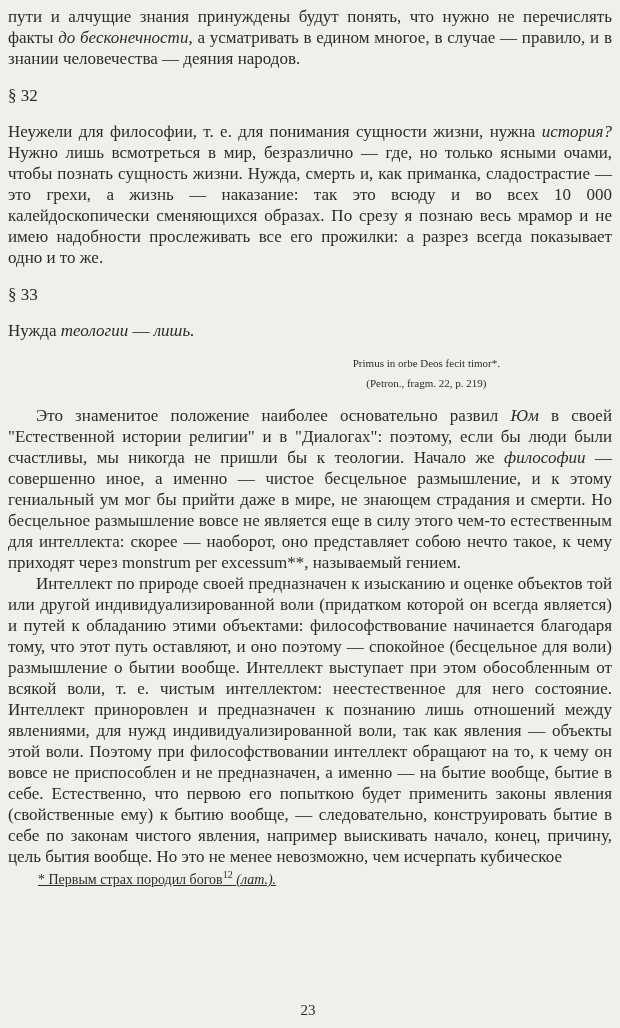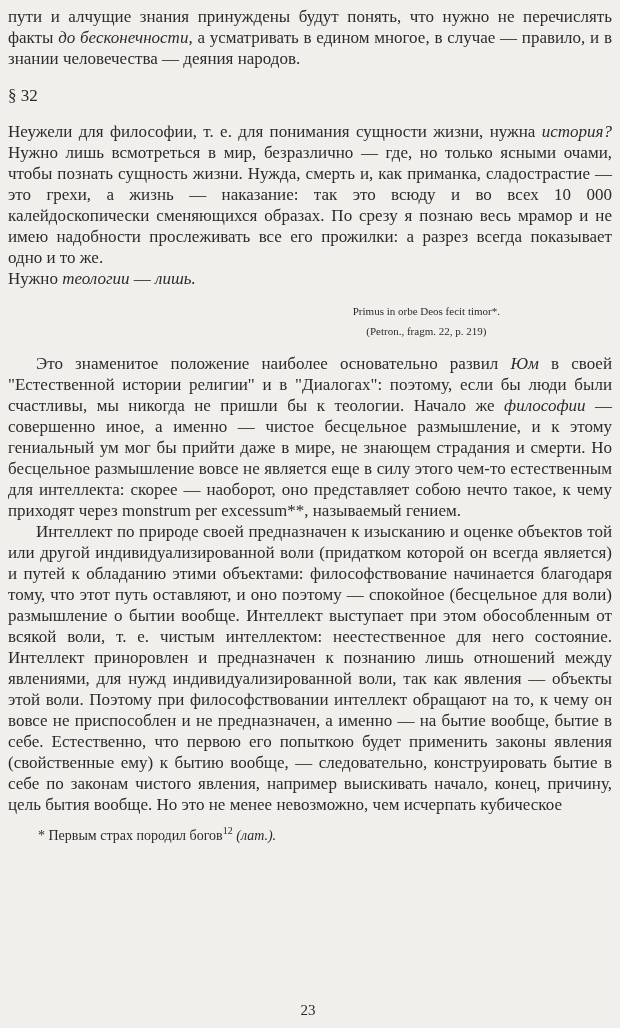--- a/index.html
+++ b/index.html
@@ -29,24 +29,25 @@
   }
   .lead { text-align: left; }
   .epigraph {
     width: fit-content;
     margin: 12px 112px 12px auto;
     text-align: center;
     font-size: 11px;
     line-height: 20px;
   }
   .footnotes {
-    margin-top: 12px;
+    margin-top: 4px;
     font-size: 14px;
     line-height: 18px;
     text-align: justify;
+    text-decoration: underline;
   }
   .footnote.fn1 { text-indent: 30px; }
   .footnote.fn2 { text-indent: 24px; }
   sup { font-size: 10px; line-height: 0; vertical-align: super; }
   em { font-style: italic; }
   .page-number {
     position: absolute;
     left: 0; right: 4px; bottom: 10px;
     text-align: center;
     font-size: 15px;
@@ -57,22 +58,23 @@
 <body>
 
 <div class="page">
 
   <p class="para"><span>пути и алчущие знания принуждены будут понять, что нужно не перечислять факты </span><em>до бесконечности,</em><span> а усматривать в едином многое, в случае — правило, и в знании человечества — деяния народов.</span></p>
 
   <h2 class="section-heading">§ 32</h2>
 
   <p class="para"><span>Неужели для философии, т. е. для понимания сущности жизни, нужна </span><em>история?</em><span> Нужно лишь всмотреться в мир, безразлично — где, но только ясными очами, чтобы познать сущность жизни. Нужда, смерть и, как приманка, сладострастие — это грехи, а жизнь — наказание: так это всюду и во всех 10 000 калейдоскопически сменяющихся образах. По срезу я познаю весь мрамор и не имею надобности прослеживать все его прожилки: а разрез всегда показывает одно и то же.</span></p>
 
+  <h2 class="section-heading">§ 33</h2>
 
-  <p class="para lead"><span>Нужно </span><em>теологии</em><span> — </span><em>лишь.</em></p>
+  <p class="para lead"><span>Нужда </span><em>теологии</em><span> — </span><em>лишь.</em></p>
 
   <div class="epigraph">
     <div>Primus in orbe Deos fecit timor*.</div>
     <div>(Petron., fragm. 22, p. 219)</div>
   </div>
 
   <p class="para indent"><span>Это знаменитое положение наиболее основательно развил </span><em>Юм</em><span> в своей "Естественной истории религии" и в "Диалогах": поэтому, если бы люди были счастливы, мы никогда не пришли бы к теологии. Начало же </span><em>философии</em><span> — совершенно иное, а именно — чистое бесцельное размышление, и к этому гениальный ум мог бы прийти даже в мире, не знающем страдания и смерти. Но бесцельное размышление вовсе не является еще в силу этого чем-то естественным для интеллекта: скорее — наоборот, оно представляет собою нечто такое, к чему приходят через monstrum per excessum**, называемый гением.</span></p>
 
   <p class="para indent"><span>Интеллект по природе своей предназначен к изысканию и оценке объектов той или другой индивидуализированной воли (придатком которой он всегда является) и путей к обладанию этими объектами: философствование начинается благодаря тому, что этот путь оставляют, и оно поэтому — спокойное (бесцельное для воли) размышление о бытии вообще. Интеллект выступает при этом обособленным от всякой воли, т. е. чистым интеллектом: неестественное для него состояние. Интеллект приноровлен и предназначен к познанию лишь отношений между явлениями, для нужд индивидуализированной воли, так как явления — объекты этой воли. Поэтому при философствовании интеллект обращают на то, к чему он вовсе не приспособлен и не предназначен, а именно — на бытие вообще, бытие в себе. Естественно, что первою его попыткою будет применить законы явления (свойственные ему) к бытию вообще, — следовательно, конструировать бытие в себе по законам чистого явления, например выискивать начало, конец, причину, цель бытия вообще. Но это не менее невозможно, чем исчерпать кубическое</span></p>
 

